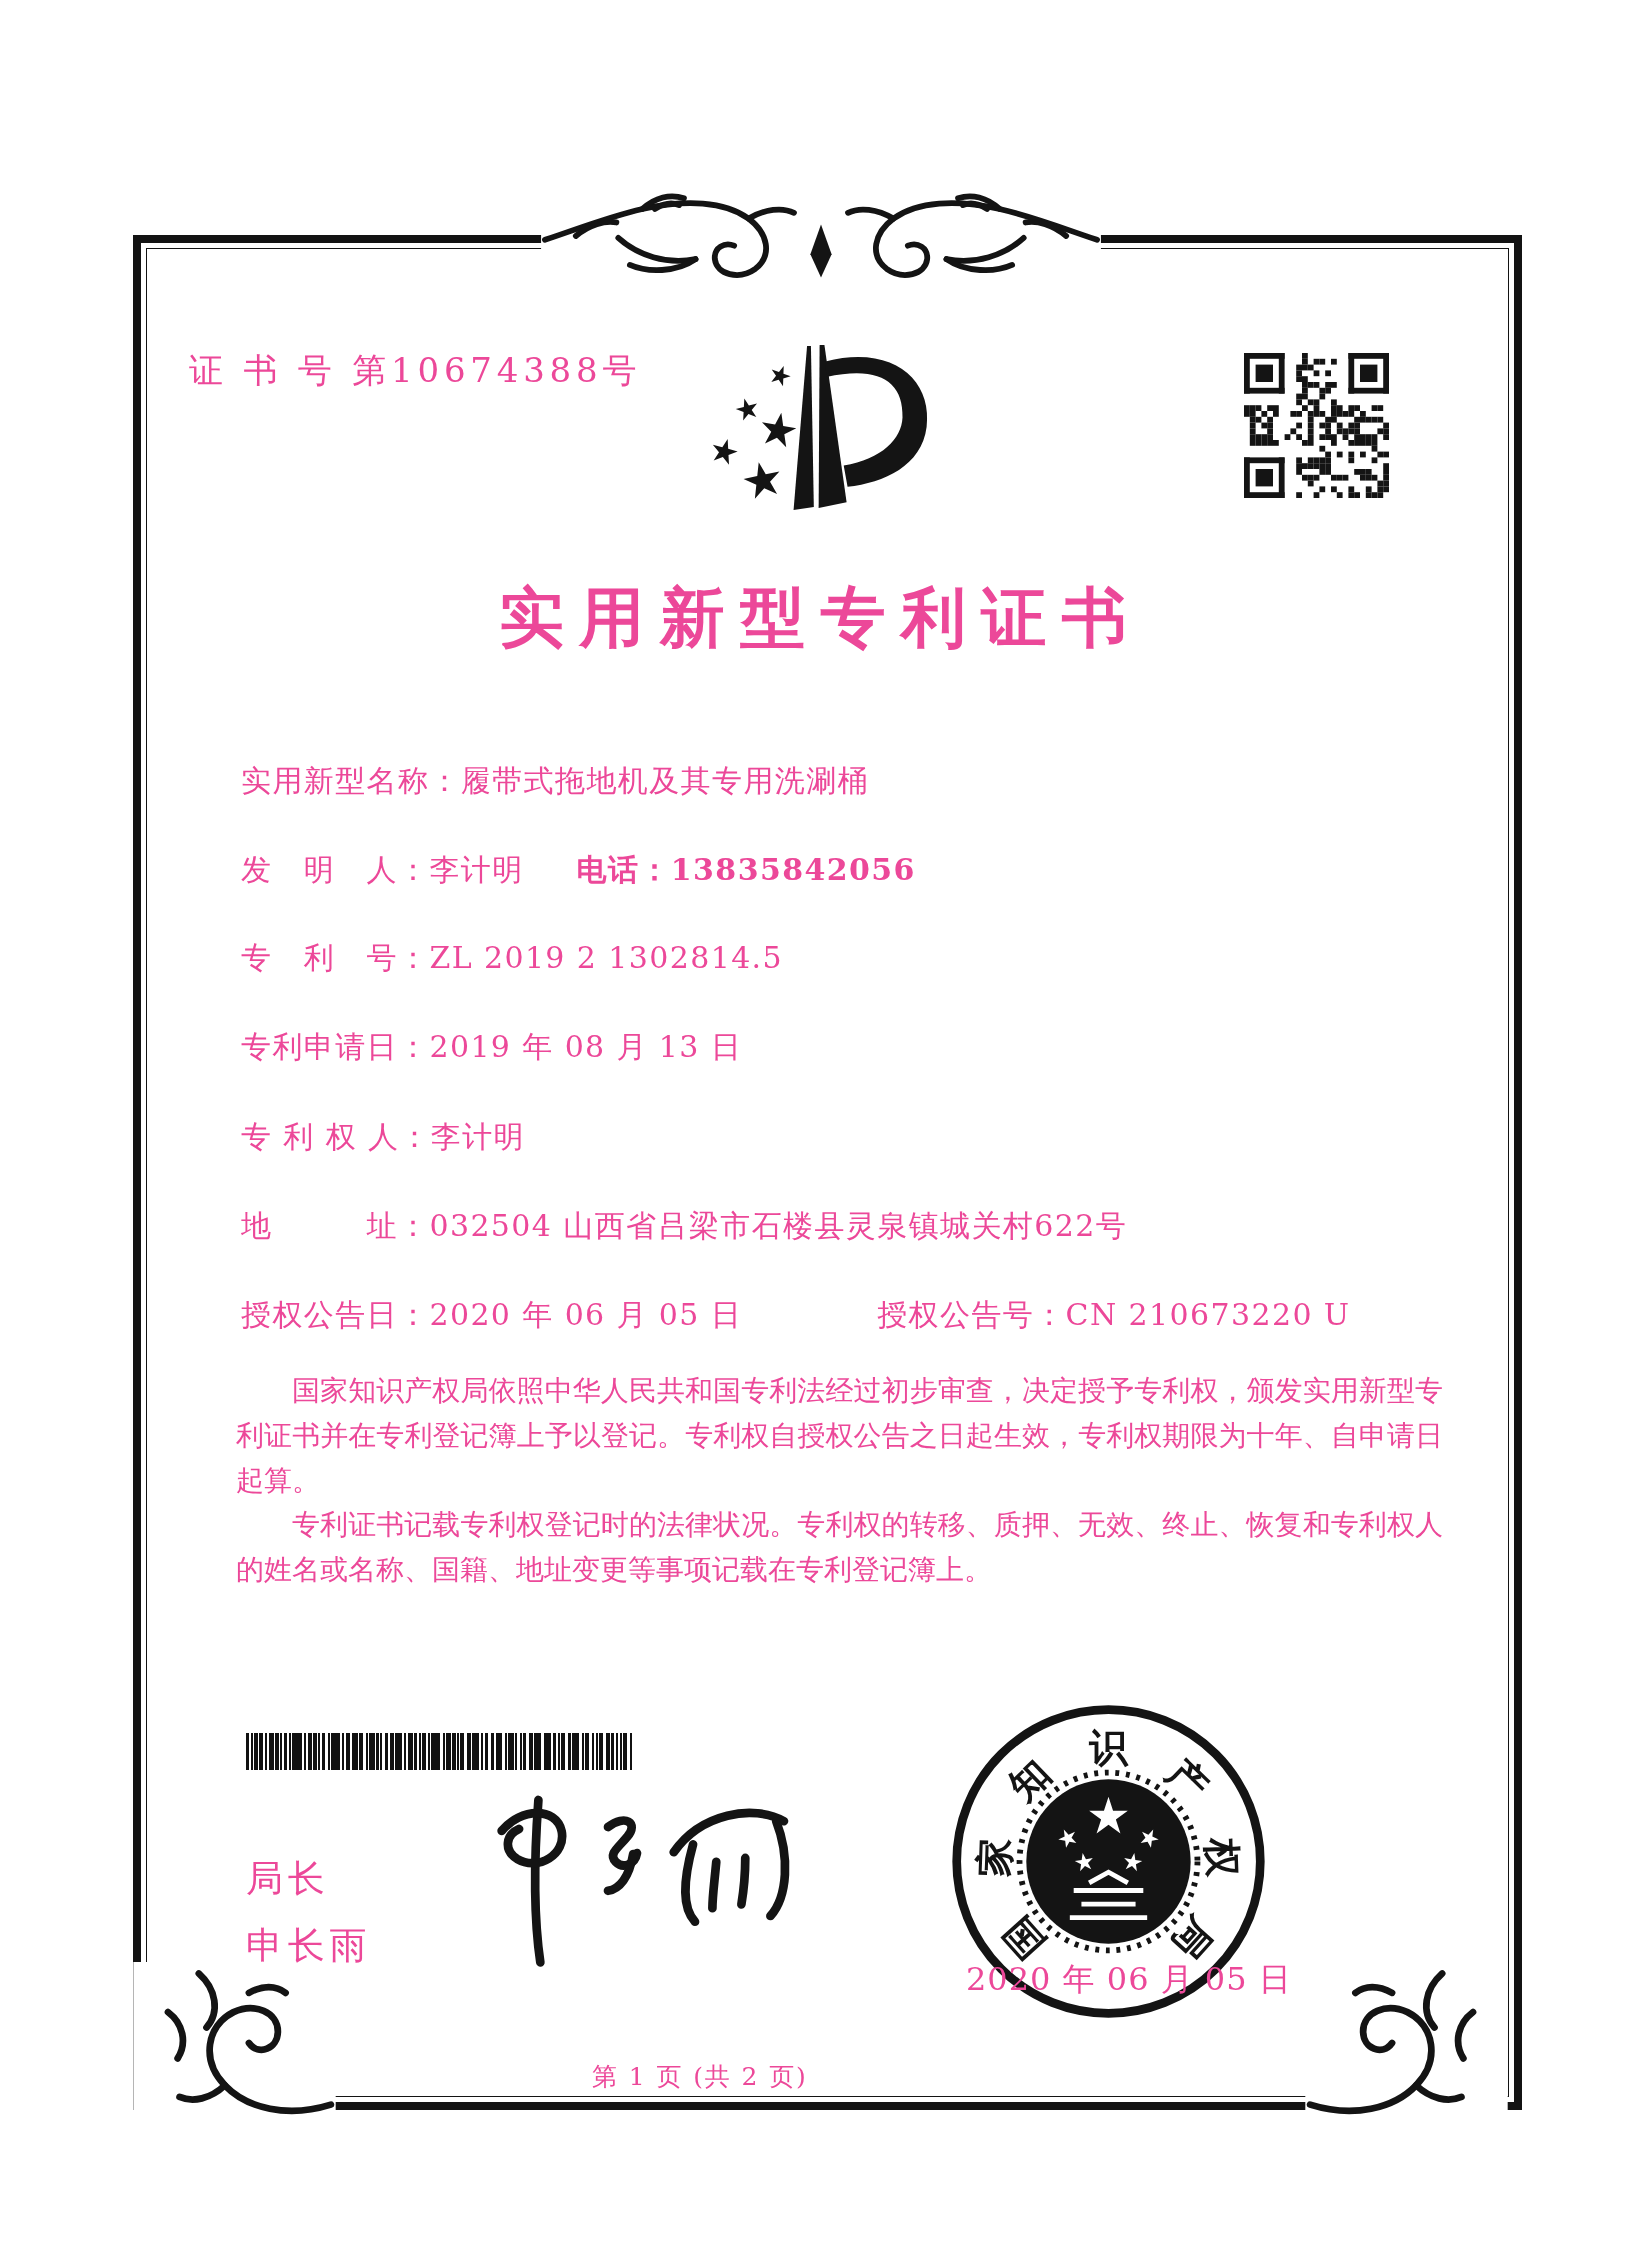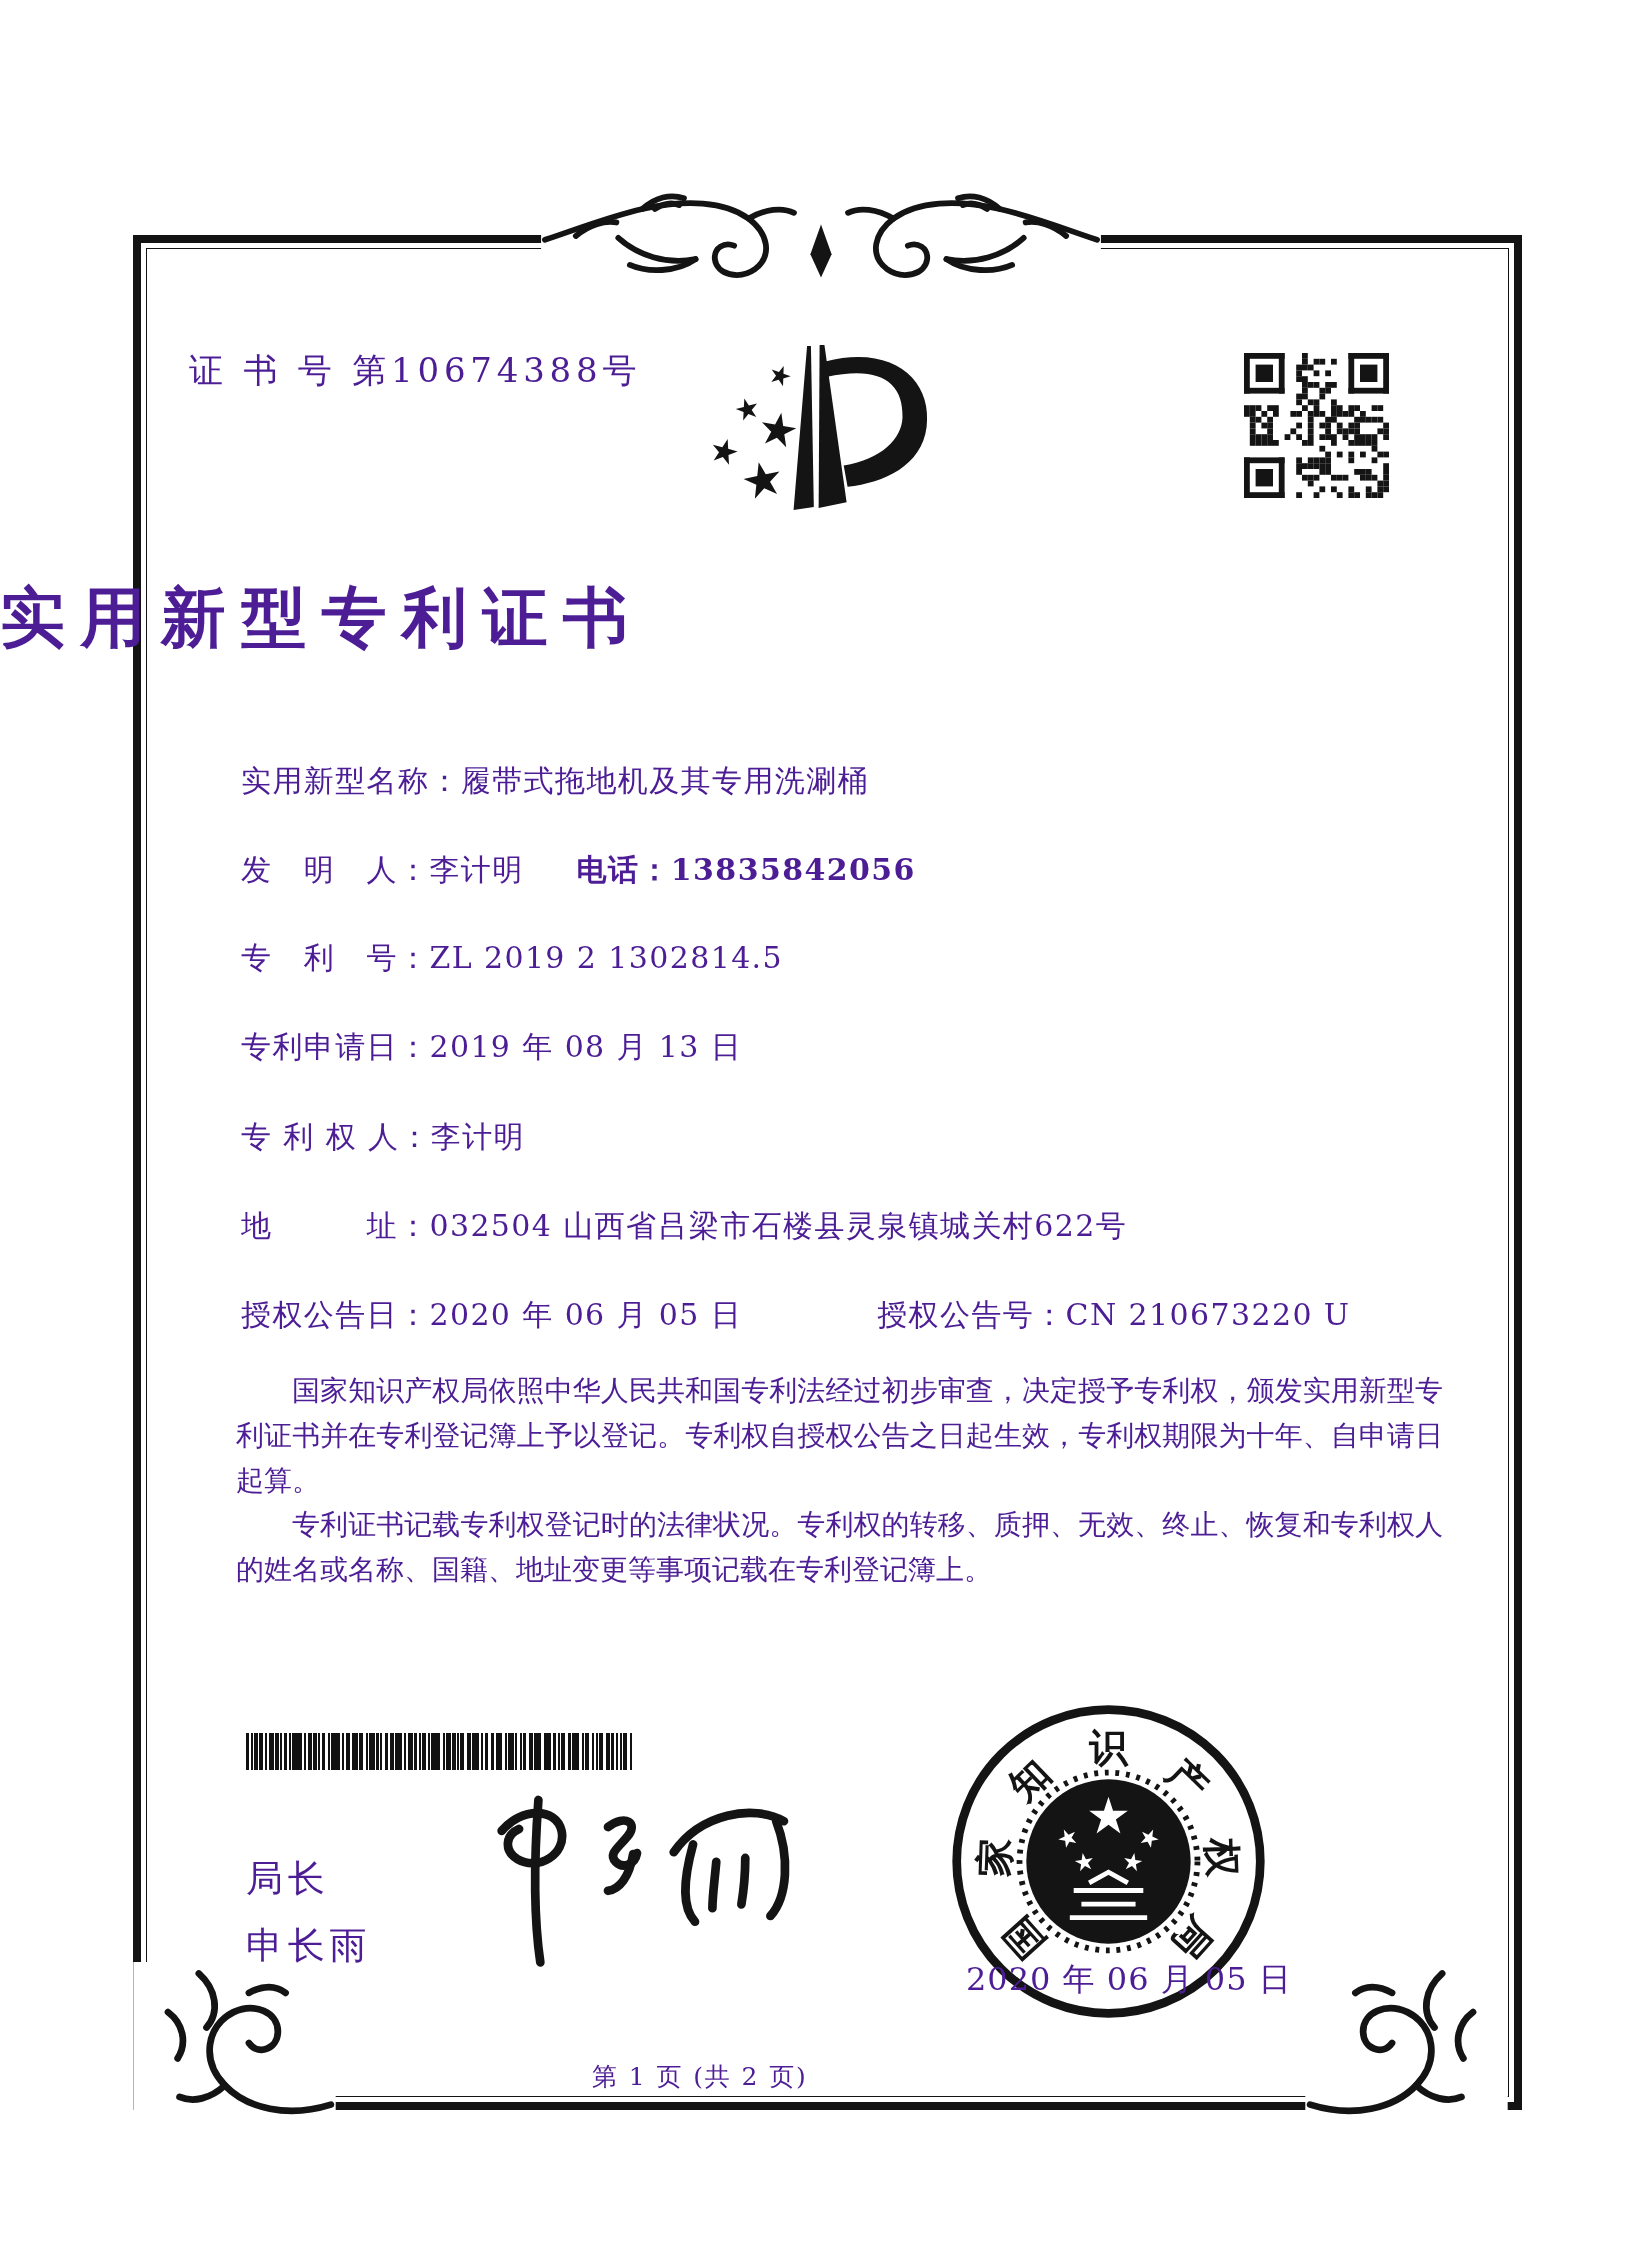--- a/index.html
+++ b/index.html
@@ -1,22 +1,22 @@
 <!DOCTYPE html>
 <html><head>
 <meta charset="utf-8">
 <style>
   html,body{margin:0;padding:0;background:#fff;}
   .page{position:relative;width:1641px;height:2257px;background:#ffffff;overflow:hidden;
-        font-family:"DejaVu Serif","Liberation Serif",serif;color:#4c1d95;}
+        font-family:"DejaVu Serif","Liberation Serif",serif;color:#ec4899;}
   .frame{position:absolute;left:133px;top:235px;width:1373px;height:1859px;border:8.7px solid #131313;}
   .frame::after{content:"";position:absolute;inset:4.8px;border:1.9px solid #131313;}
   .abs{position:absolute;}
   .cert-no{left:189px;top:348px;font-size:34px;letter-spacing:4.8px;white-space:nowrap;}
-  .doc-title{left:0;width:1641px;top:574px;font-size:65px;font-weight:700;letter-spacing:15.4px;white-space:nowrap;}
+  .doc-title{left:0;width:1641px;top:574px;text-align:center;font-size:65px;font-weight:700;letter-spacing:15.4px;white-space:nowrap;}
   .field{position:absolute;left:241px;font-size:30px;letter-spacing:1.4px;white-space:nowrap;text-align:right;}
   .bold{font-weight:700;}
   .gap1{margin-left:53px;}
   .gap2{margin-left:135px;}
   .paras{left:236px;top:1369px;width:1207px;font-size:28px;line-height:1.6;text-align:justify;}
   .paras p{margin:0;text-indent:2em;}
   .barcode{left:246px;top:1733px;width:386px;height:37px;
     background-image:
       repeating-linear-gradient(90deg,#111 0 1.9px,rgba(0,0,0,0) 1.9px 4.8px),
       repeating-linear-gradient(90deg,#111 0 2.9px,rgba(0,0,0,0) 2.9px 12.6px),

